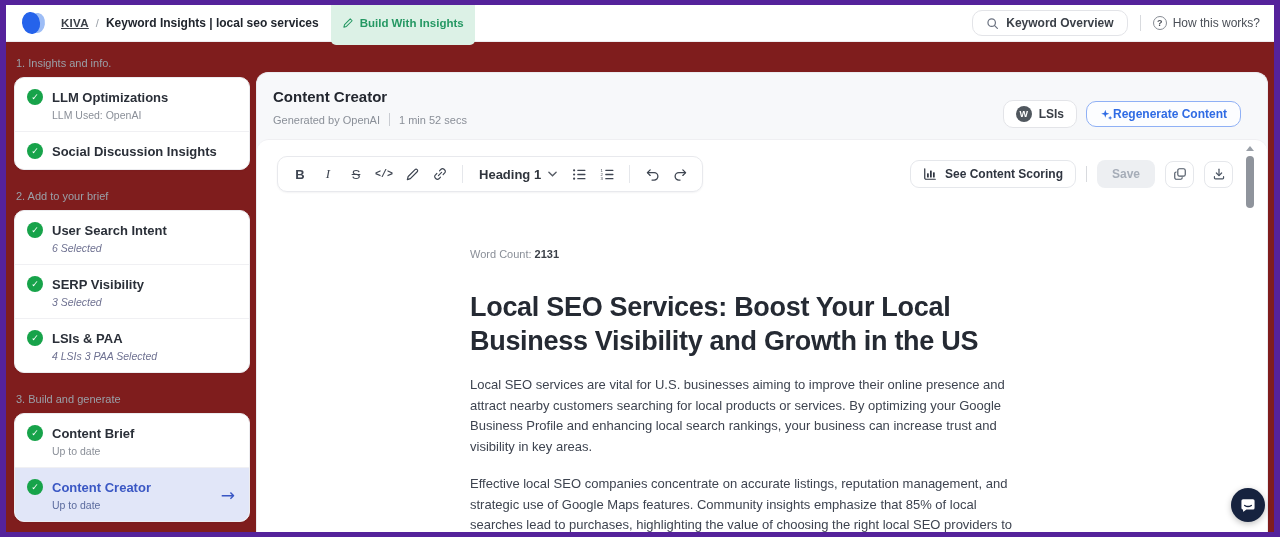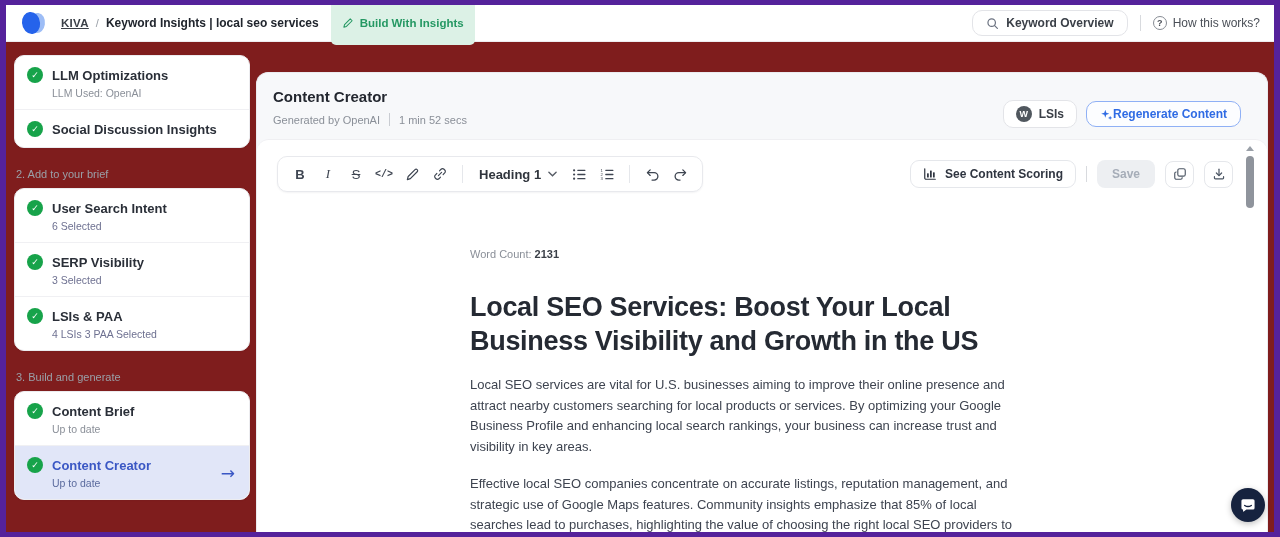--- a/index.html
+++ b/index.html
@@ -29,21 +29,21 @@
   
   .sidebar { width:250px; flex-shrink:0; padding:13px 6px 0 8px; }
   .sec-label { font-size:11px; color:#9AA0A8; margin:2px 0 8px 2px; }
   .side-card { background:#fff; border:1px solid #ECECEF; border-radius:10px; box-shadow:0 1px 2px rgba(16,24,40,.04); margin-bottom:20px; overflow:hidden; }
   .side-item { padding:11px 12px 10px 12px; cursor:pointer; position:relative; }
   .side-item + .side-item { border-top:1px solid #F0F0F3; }
   .si-row { display:flex; align-items:center; gap:9px; }
   .check { width:16px; height:16px; border-radius:50%; background:#17A34A; color:#fff; font-size:9px; font-weight:bold; display:flex; align-items:center; justify-content:center; flex-shrink:0; font-family:"DejaVu Sans",sans-serif; }
   .si-title { font-size:13px; font-weight:bold; color:#2A2F38; }
   .si-sub { margin:4px 0 0 25px; font-size:10.5px; color:#8A8F98; }
-  .si-sub.count { color:#6E7191; }
+  .si-sub.count { color:#6E7191;font-style:italic; }
   .side-item.active { background:#E1E6F8; }
   .side-item.active .si-title { color:#3A57C4; }
   .side-item.active .si-sub { color:#5B6B9E; }
   .arrow-r { position:absolute; right:14px; top:50%; transform:translateY(-50%); color:#3A57C4; font-size:17px; font-family:"DejaVu Sans",sans-serif; }
 
   
   .main-panel { flex:1; margin:30px 6px 0 0; background:#F7F8FA; border:1px solid #EBEBEF; border-bottom:none; border-radius:12px 12px 0 0; display:flex; flex-direction:column; overflow:hidden; position:relative; }
   .panel-head { position:relative; padding:15px 16px 13px 16px; }
   .panel-title { font-size:15px; font-weight:bold; color:#23272F; }
   .panel-meta { display:flex; align-items:center; gap:9px; margin-top:8px; font-size:11px; color:#8A8F98; }
@@ -118,20 +118,21 @@
       <span class="help">
         <span class="qcircle">?</span>
         <span>How this works?</span>
       </span>
     </div>
   </div>
 
   <div class="content-row">
 
     <div class="sidebar">
+      <div class="sec-label">1. Insights and info.</div>
       <div class="side-card">
         <div class="side-item">
           <div class="si-row">
             <span class="check">✓</span>
             <span class="si-title">LLM Optimizations</span>
           </div>
           <div class="si-sub">LLM Used: OpenAI</div>
         </div>
         <div class="side-item">
           <div class="si-row">

